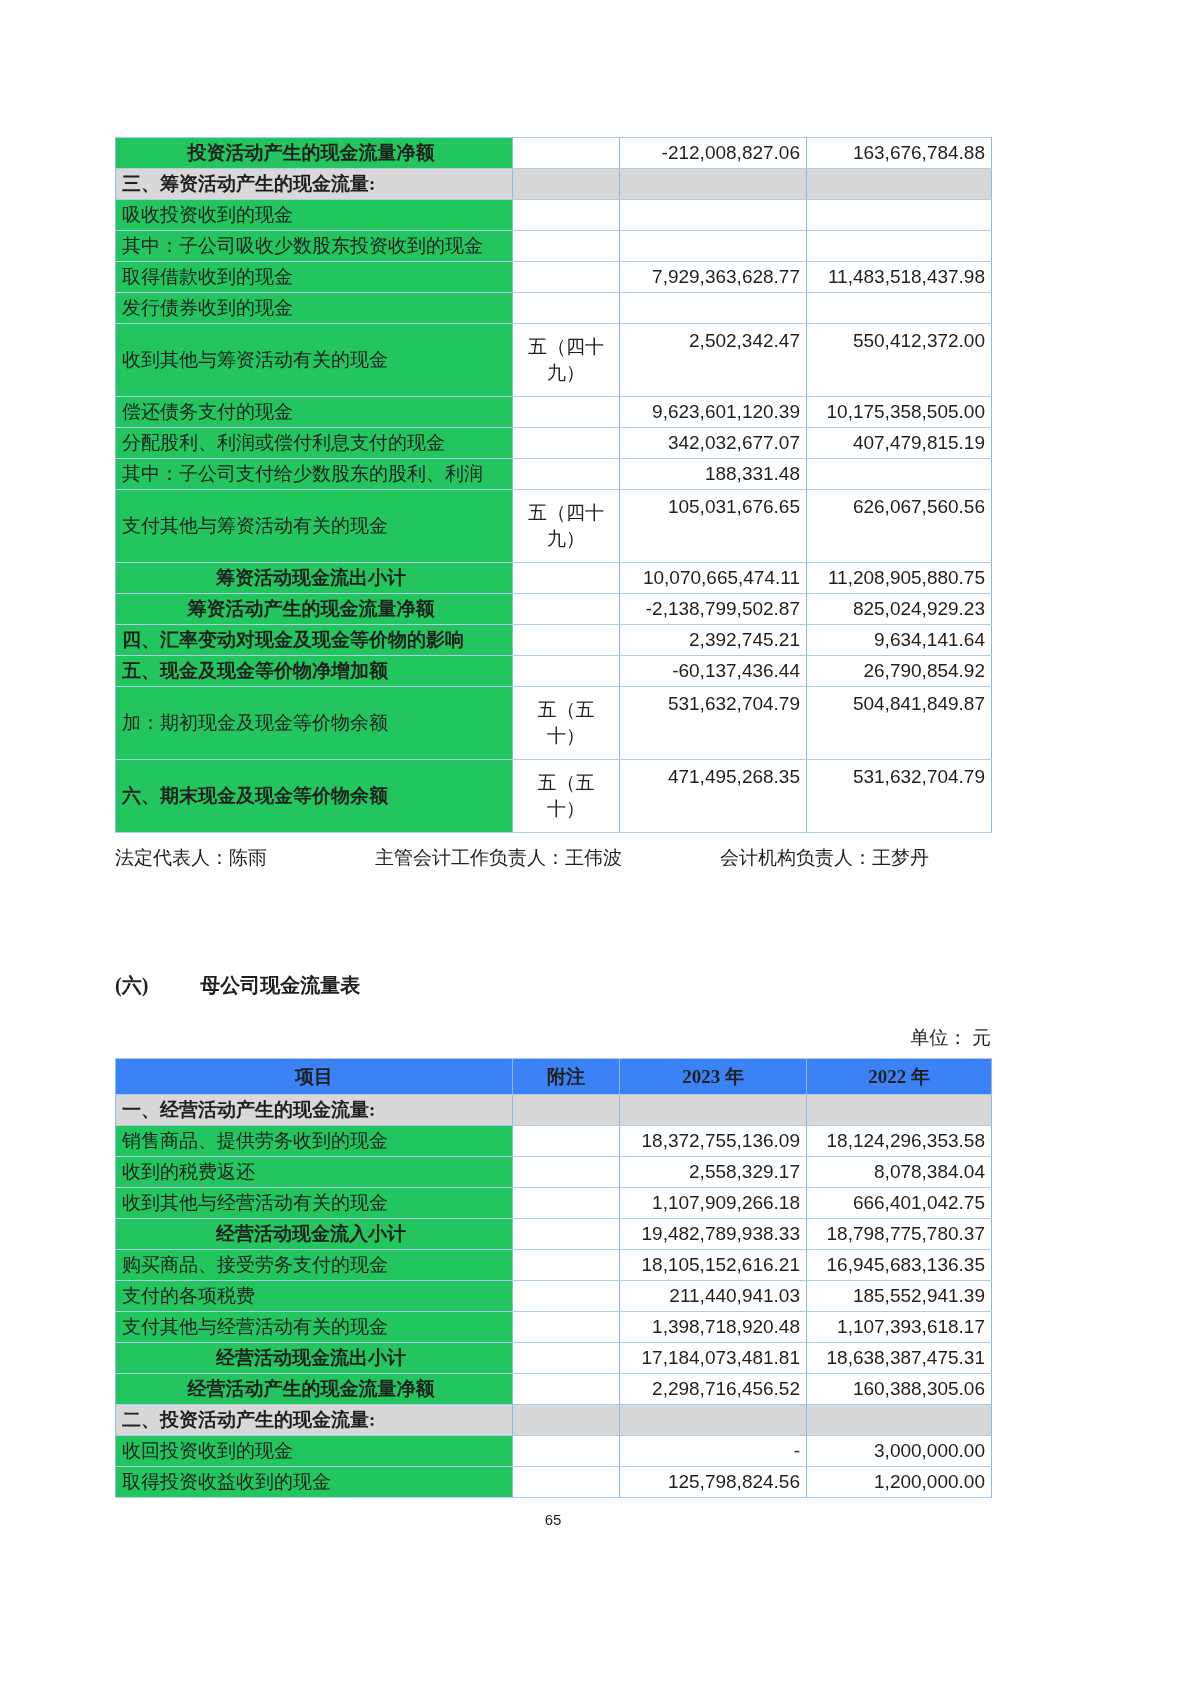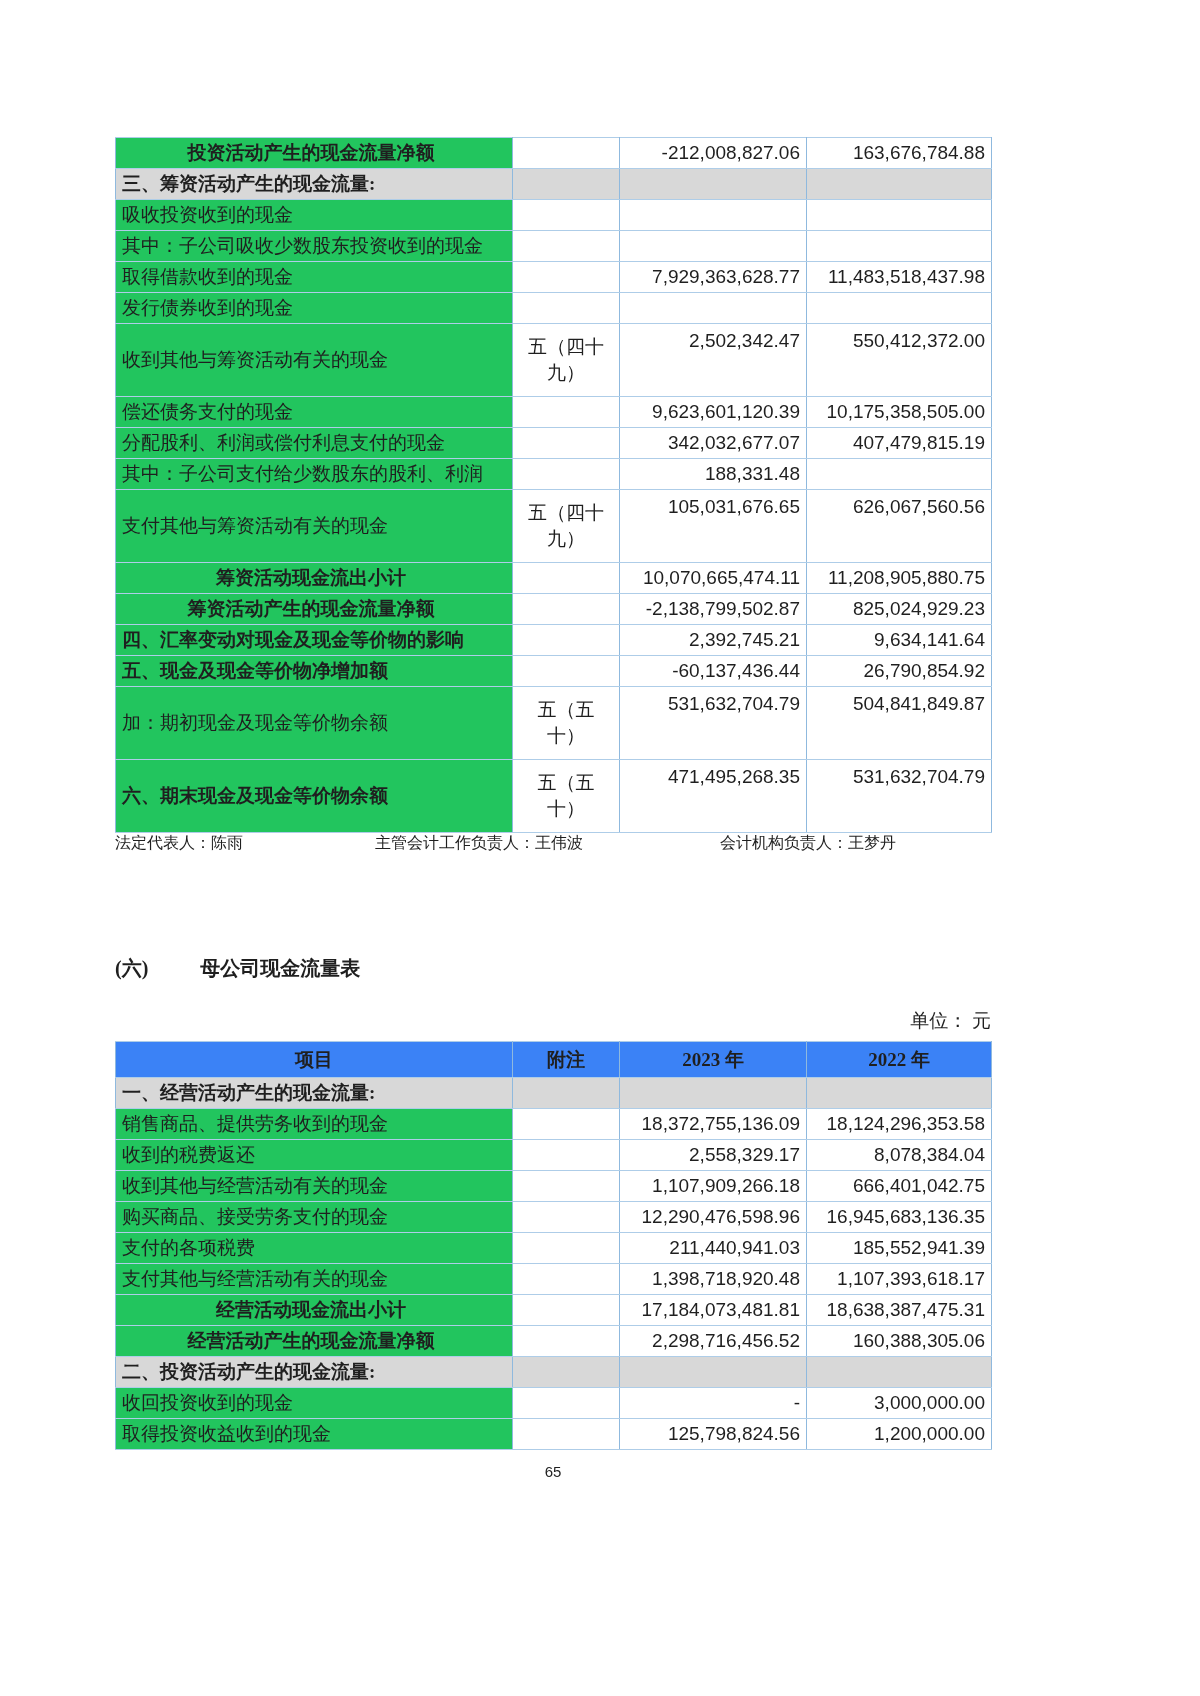--- a/index.html
+++ b/index.html
@@ -69,22 +69,22 @@
     font-size: 18px;
   }
   tr.tall td.num { vertical-align: top; padding-top: 4px; }
   tr.section td { background: #d8d8d8; }
   tr.section td.lbl { font-weight: bold; }
   tr.subtotal td.lbl { font-weight: bold; text-align: center; padding-left: 0; }
   tr.section-data td.lbl { font-weight: bold; }
 
   .signature {
     display: flex;
-    margin-top: 0;
-    font-size: 16px;
+    margin-top: 12px;
+    font-size: 19px;
     width: 876px;
   }
   .signature .sig1 { width: 260px; }
   .signature .sig2 { width: 345px; }
   .signature .sig3 { flex: 1; }
 
   .section-heading {
     margin-top: 101px;
     font-size: 20px;
     font-weight: bold;
@@ -273,24 +273,30 @@
             <td class="note"></td>
             <td class="num">2,558,329.17</td>
             <td class="num">8,078,384.04</td>
           </tr>
           <tr class="item">
             <td class="lbl">收到其他与经营活动有关的现金</td>
             <td class="note"></td>
             <td class="num">1,107,909,266.18</td>
             <td class="num">666,401,042.75</td>
           </tr>
+          <tr class="subtotal">
+            <td class="lbl">经营活动现金流入小计</td>
+            <td class="note"></td>
+            <td class="num">19,482,789,938.33</td>
+            <td class="num">18,798,775,780.37</td>
+          </tr>
           <tr class="item">
             <td class="lbl">购买商品、接受劳务支付的现金</td>
             <td class="note"></td>
-            <td class="num">12,290,476,598.96</td>
+            <td class="num">18,105,152,616.21</td>
             <td class="num">16,945,683,136.35</td>
           </tr>
           <tr class="item">
             <td class="lbl">支付的各项税费</td>
             <td class="note"></td>
             <td class="num">211,440,941.03</td>
             <td class="num">185,552,941.39</td>
           </tr>
           <tr class="item">
             <td class="lbl">支付其他与经营活动有关的现金</td>

